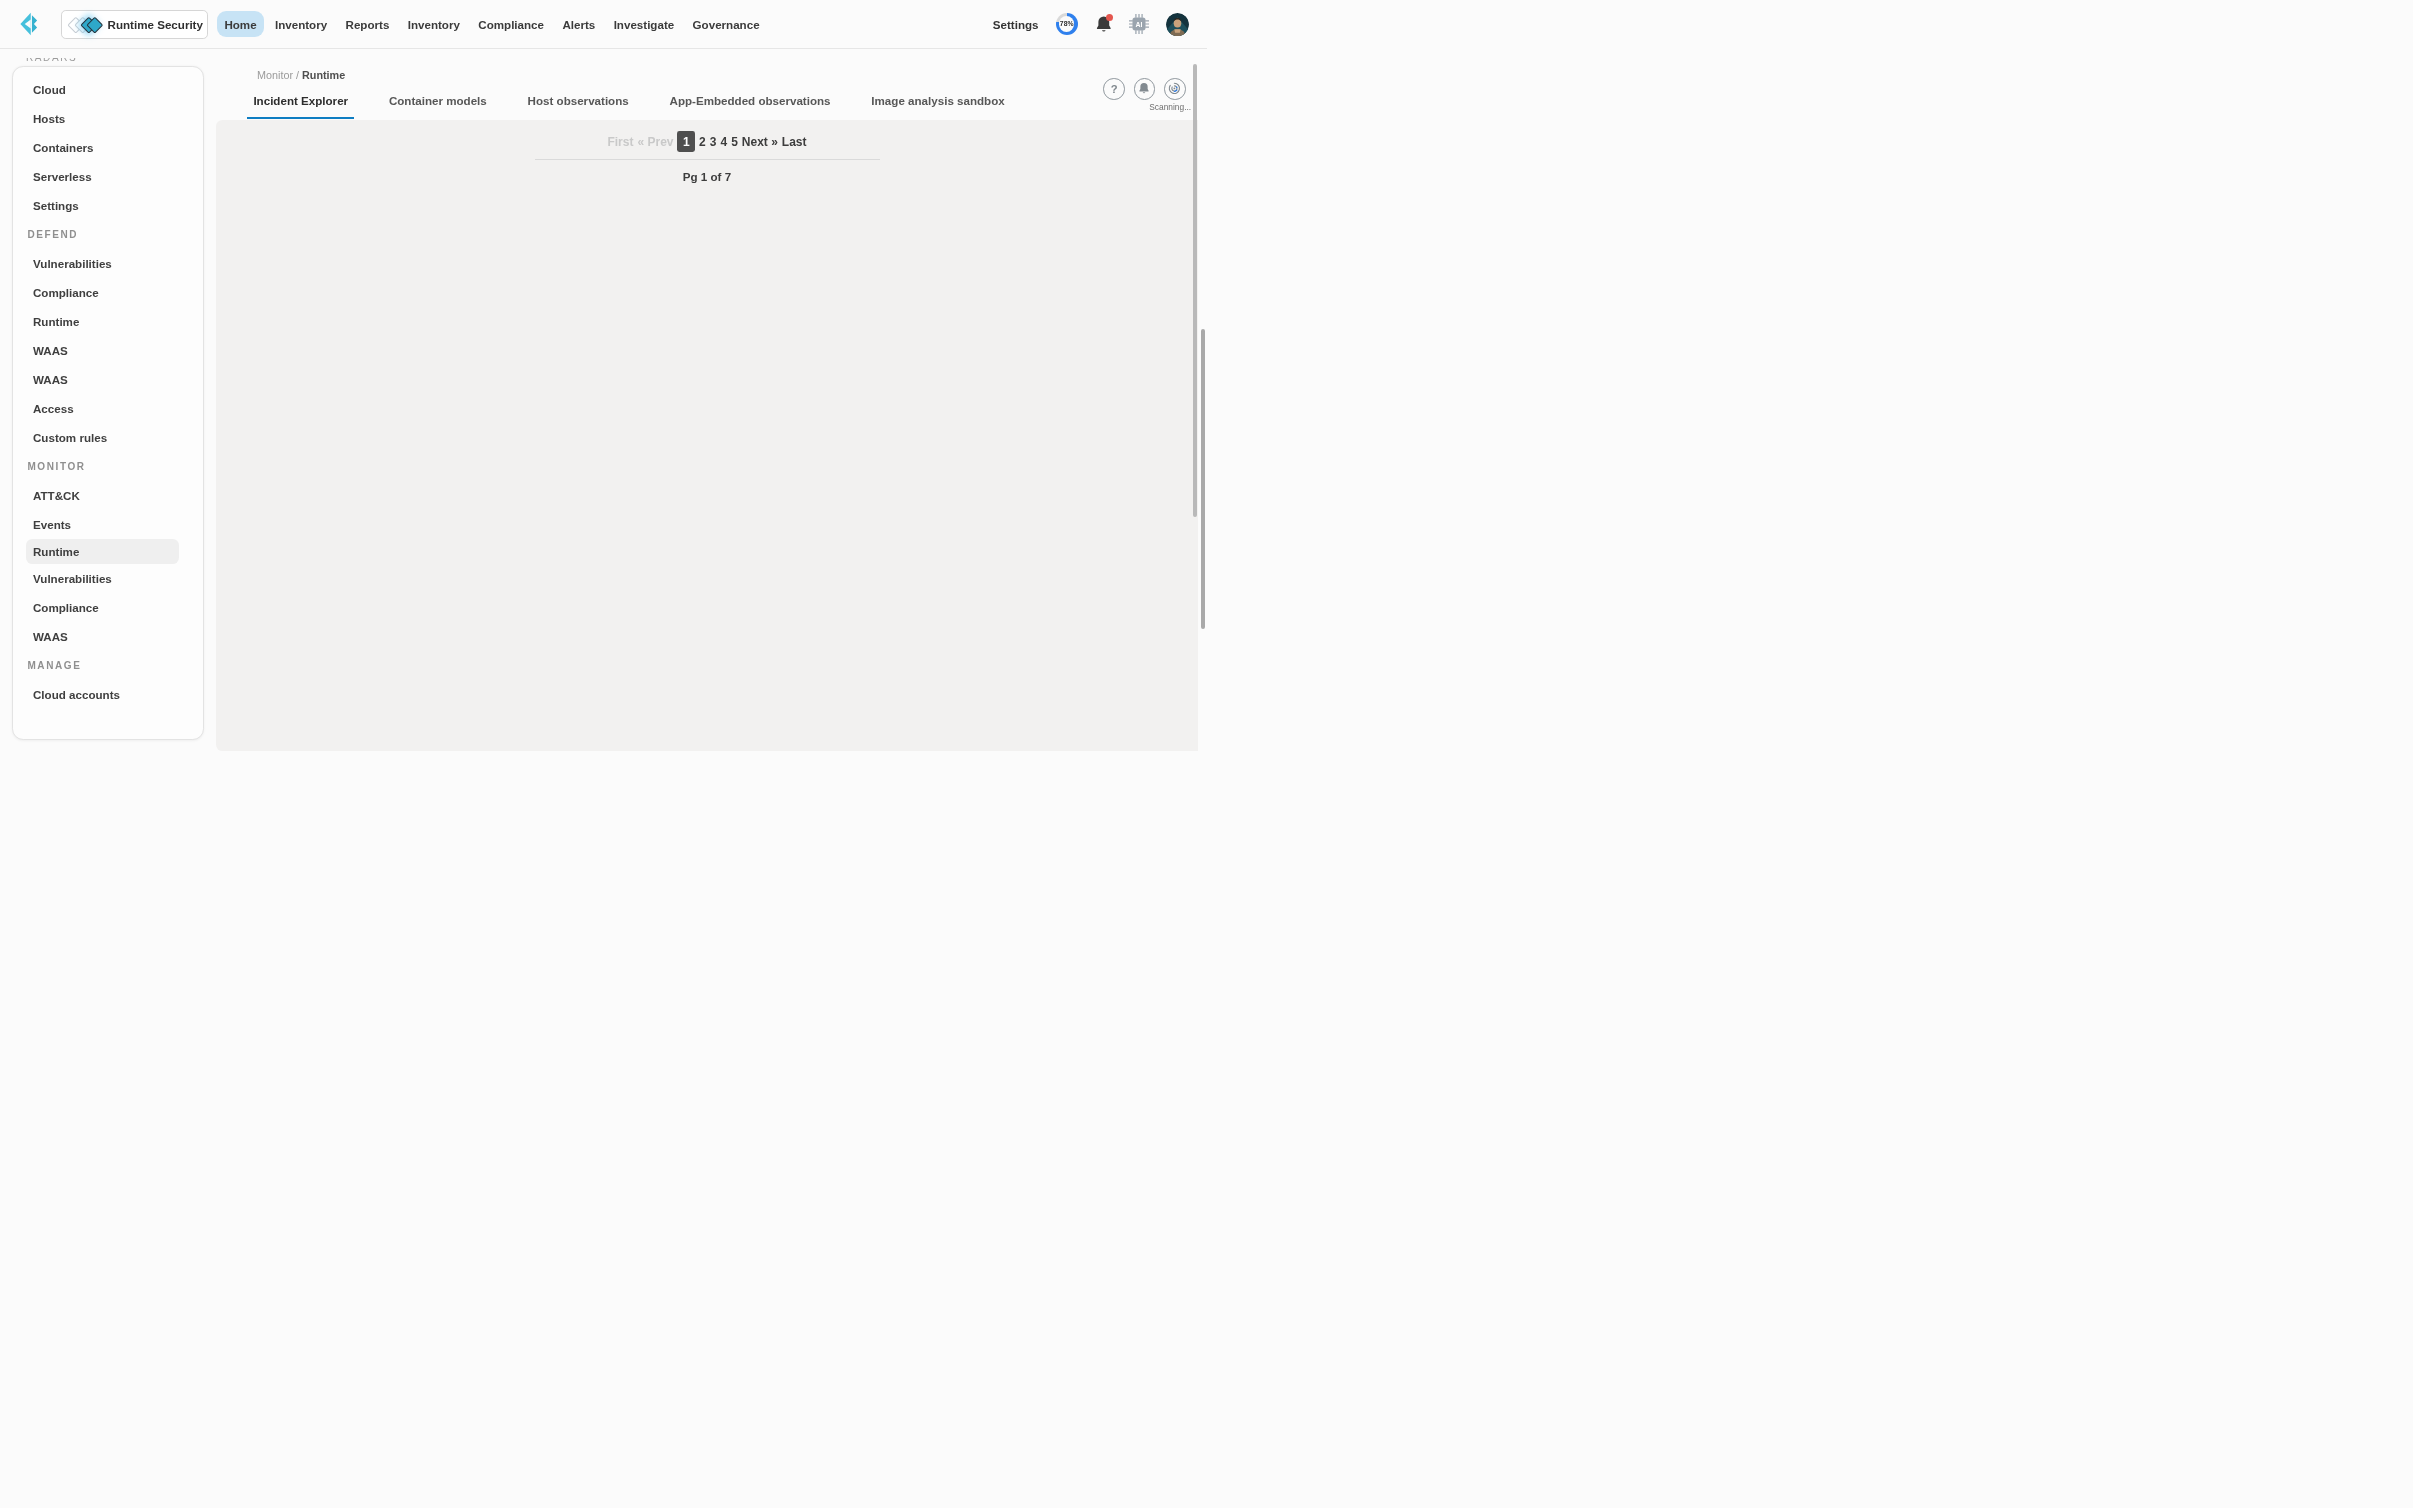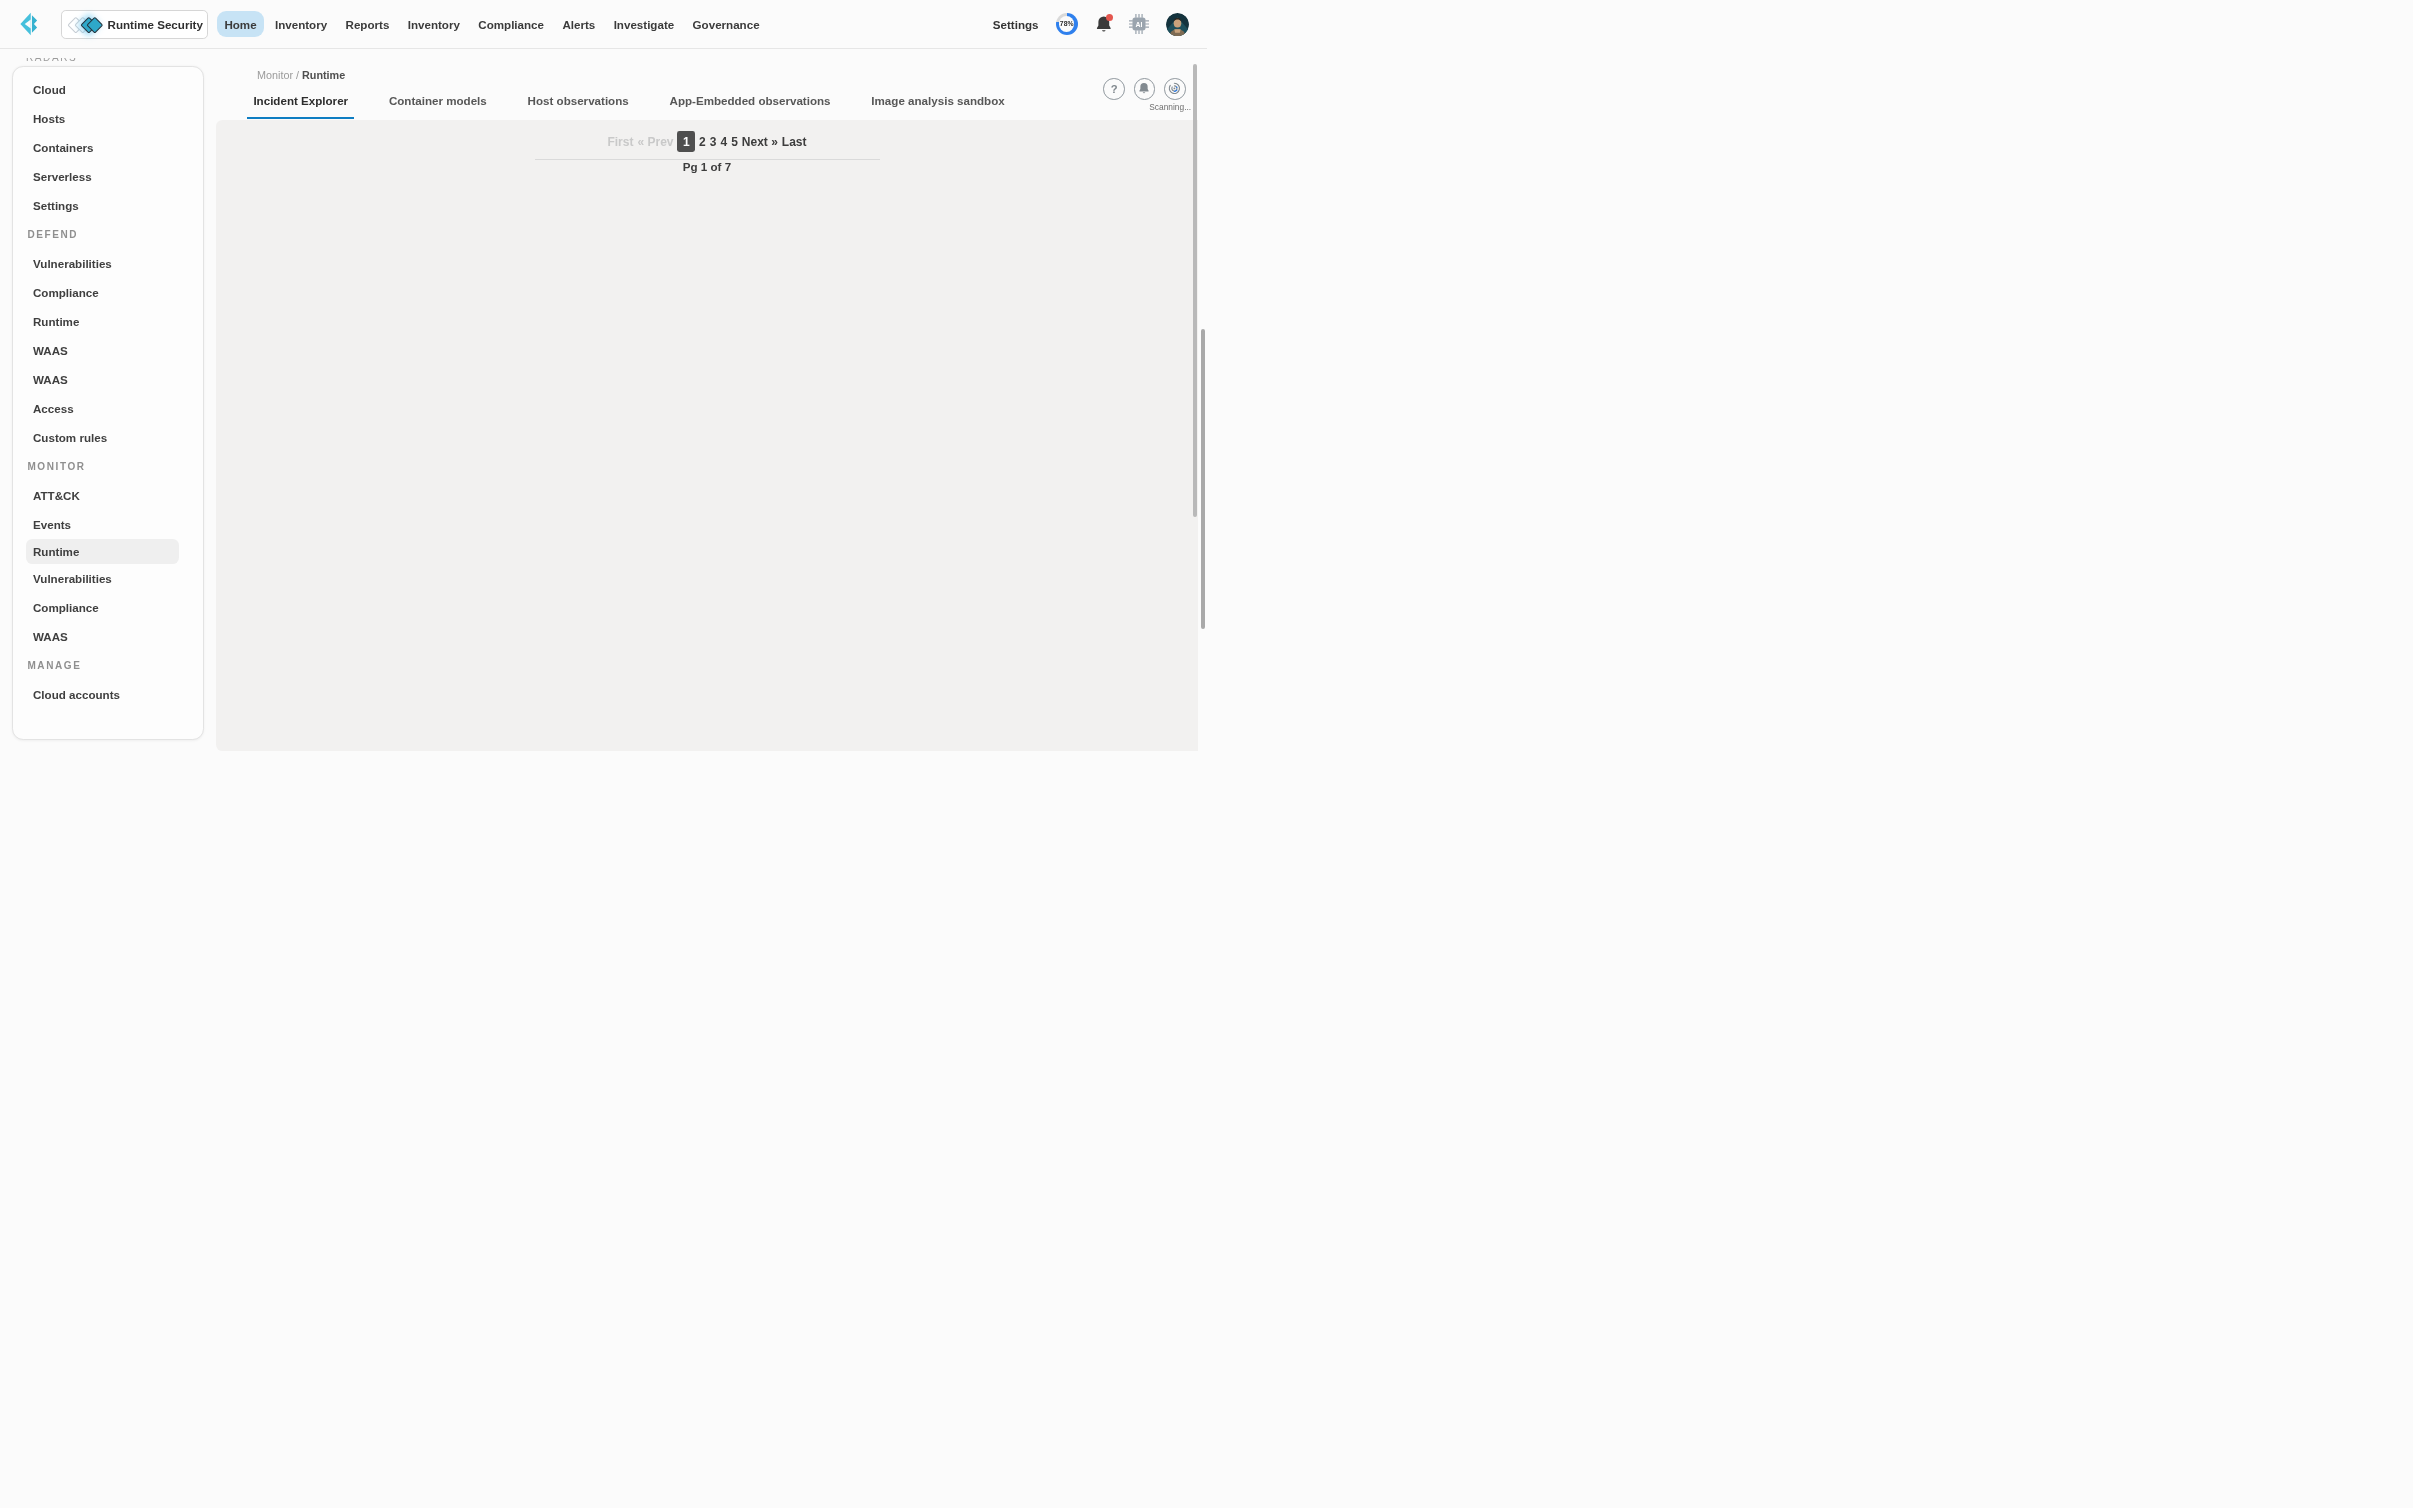--- a/index.html
+++ b/index.html
@@ -54,21 +54,21 @@
   .scan-label{position:absolute;right:12.8px;top:102px;width:48px;text-align:center;font-size:8.4px;color:#6f6f6f;z-index:3;}
 
   
   .content{position:absolute;left:216px;top:120px;width:982px;height:631px;background:#f2f1f0;border-radius:6.4px 0 0 6.4px;z-index:2;}
   .pagination{position:absolute;left:0;right:0;top:11.2px;display:flex;flex-direction:column;align-items:center;}
   .pg-row{display:flex;align-items:center;gap:4px;font-size:12px;font-weight:700;color:#3d3d3d;}
   .pg-row .dis{color:#c9c9c9;cursor:default;}
   .pg-row .pg{cursor:pointer;}
   .pg-row .pg.cur{width:17.6px;height:21px;background:#4f4f4f;color:#fff;border-radius:2.4px;display:flex;align-items:center;justify-content:center;}
   .pg-div{width:345px;height:0.8px;background:#dadada;margin-top:7.2px;}
-  .pg-sum{margin-top:0;font-size:11.6px;font-weight:700;color:#3d3d3d;}
+  .pg-sum{margin-top:10px;font-size:11.6px;font-weight:700;color:#3d3d3d;}
 
   
   .incident{position:absolute;left:253px;top:166px;width:906px;height:190px;display:flex;border-radius:2.4px;box-shadow:0 0.8px 3.2px rgba(0,0,0,.28);overflow:hidden;}
   .inc-s1{width:134px;flex:0 0 auto;background:#c21f2f;display:flex;align-items:center;padding-left:12px;gap:10.4px;box-sizing:border-box;}
   .target-badge{width:30px;height:30px;background:#fff;border-radius:50%;display:flex;align-items:center;justify-content:center;flex:0 0 auto;}
   .inc-title{width:83px;color:#fff;font-size:16.4px;font-weight:700;line-height:24px;}
   .vdots{width:4px;flex:0 0 auto;background:radial-gradient(circle at 2px 3.6px,#fff 1.5px,transparent 1.9px) 0 0/4px 8px repeat-y,linear-gradient(90deg,var(--l) 50%,var(--r) 50%);}
   .inc-s2{flex:0 0 377px;background:#d92027;display:flex;padding:15px 0 0 21px;box-sizing:border-box;}
   .inc-desc{width:219px;color:#fff;font-size:10.8px;line-height:14px;font-weight:600;}
   .learn-more{display:inline-block;margin-top:2.4px;color:#fff;font-weight:700;text-decoration:underline;cursor:pointer;}

